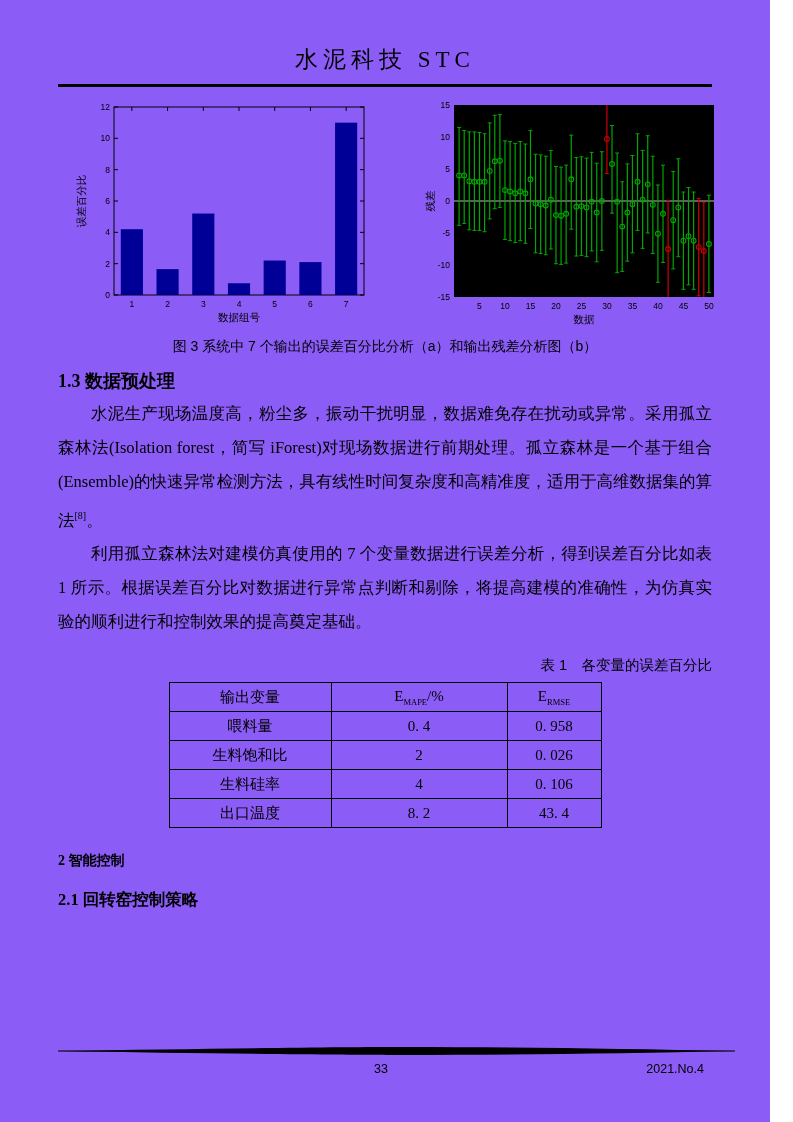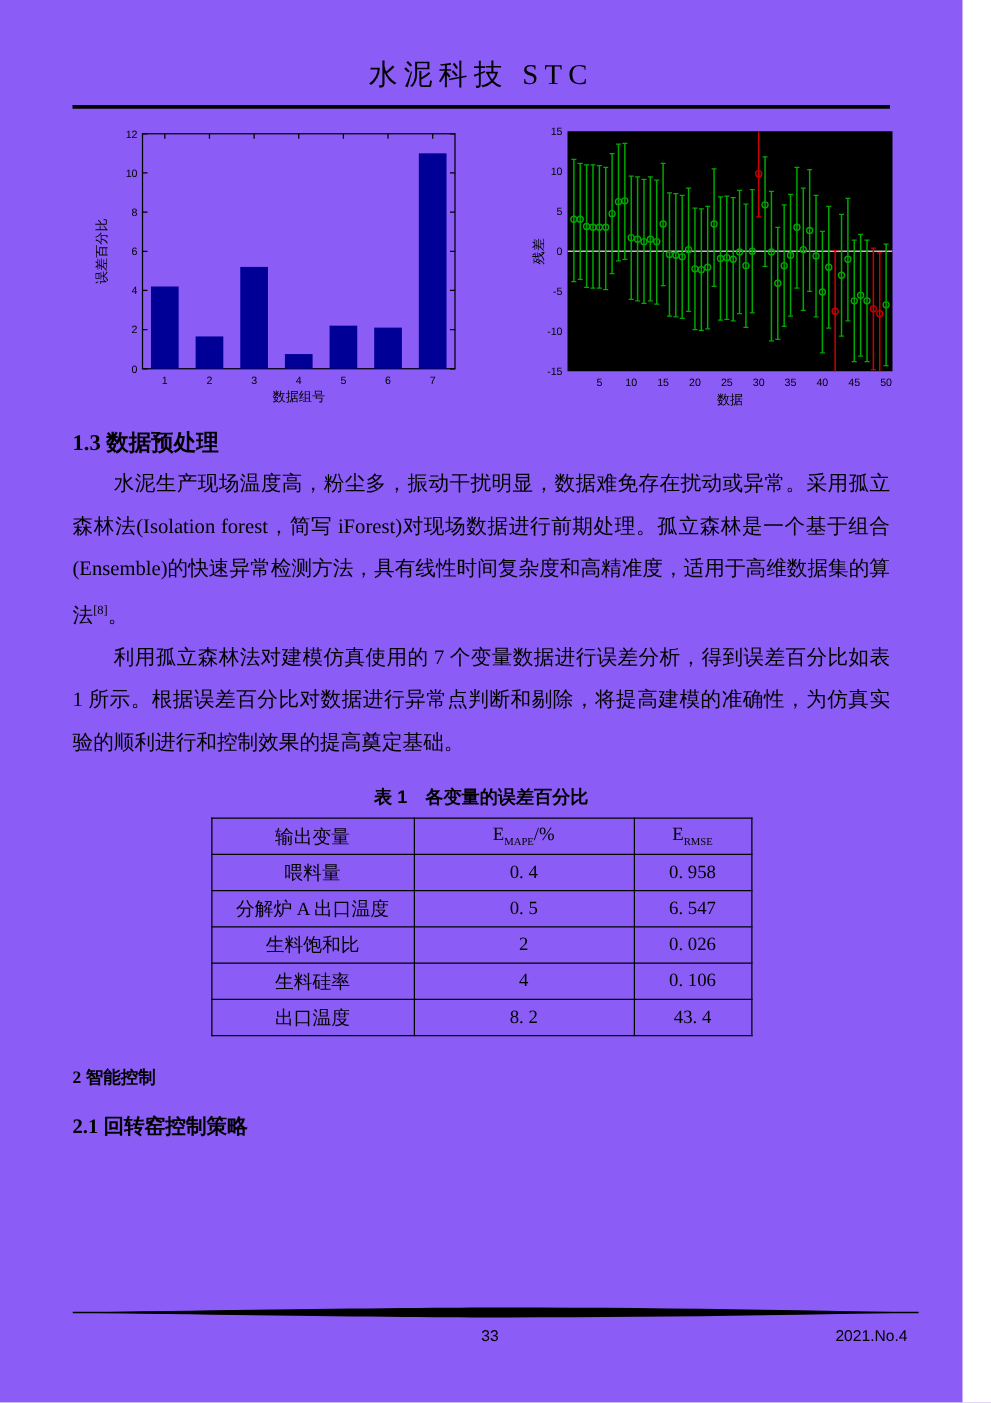--- a/index.html
+++ b/index.html
@@ -44,25 +44,24 @@
   }
   p.body{
     font-size:16.5px;
     line-height:34px;
     text-align:justify;
     margin:0;
   }
   p.body.indent{text-indent:2em;}
   p.body sup{font-size:10px;}
   .table-title{
-    text-align:center;
+    text-align:right;
     font-family:"Liberation Sans", sans-serif;
     font-size:14.5px;
     margin-top:17px;
-    font-weight:bold;
   }
   table.data{
     border-collapse:collapse;
     margin:7px auto 0 auto;
     table-layout:fixed;
     width:432px;
   }
   table.data th, table.data td{
     border:1.6px solid #000;
     height:28px;
@@ -81,21 +80,21 @@
     font-weight:bold;
     margin:24px 0 0 0;
   }
   .h-21{
     font-size:16.5px;
     font-weight:bold;
     margin:19px 0 0 0;
   }
   .footer{
     position:absolute;
-    left:58px;right:44px;top:1042px;
+    left:58px;right:66px;top:1042px;
   }
   .footer-row{
     position:relative;
     margin-top:2px;
     height:18px;
     font-family:"Liberation Sans", sans-serif;
     font-size:12.5px;
   }
   .footer-page{
     position:absolute;left:0;right:0;text-align:center;
@@ -391,20 +390,21 @@
             <text x="208.4313725490196" y="210" font-size="8.5" text-anchor="middle" fill="#000" font-family="Liberation Sans, sans-serif">35</text>
             <text x="233.92156862745097" y="210" font-size="8.5" text-anchor="middle" fill="#000" font-family="Liberation Sans, sans-serif">40</text>
             <text x="259.4117647058823" y="210" font-size="8.5" text-anchor="middle" fill="#000" font-family="Liberation Sans, sans-serif">45</text>
             <text x="284.9019607843137" y="210" font-size="8.5" text-anchor="middle" fill="#000" font-family="Liberation Sans, sans-serif">50</text>
             <text x="160" y="224" font-size="10.5" text-anchor="middle" fill="#000" font-family="Liberation Sans, sans-serif">数据</text>
             <text x="10" y="102" font-size="10.5" text-anchor="middle" fill="#000" font-family="Liberation Sans, sans-serif" transform="rotate(-90 10 102)">残差</text>
           </svg>
         </div>
     </div>
 
+    <div class="fig-caption">图 3 系统中 7 个输出的误差百分比分析（a）和输出残差分析图（b）</div>
 
     <div class="h-13">1.3 数据预处理</div>
 
     <p class="body indent"><span>水泥生产现场温度高，粉尘多，振动干扰明显，数据难免存在扰动或异常。采用孤立森林法(Isolation forest，简写 iForest)对现场数据进行前期处理。孤立森林是一个基于组合(Ensemble)的快速异常检测方法，具有线性时间复杂度和高精准度，适用于高维数据集的算法</span><sup>[8]</sup><span>。</span></p>
 
     <p class="body indent">利用孤立森林法对建模仿真使用的 7 个变量数据进行误差分析，得到误差百分比如表 1 所示。根据误差百分比对数据进行异常点判断和剔除，将提高建模的准确性，为仿真实验的顺利进行和控制效果的提高奠定基础。</p>
 
     <div class="table-title">表 1　各变量的误差百分比</div>
 
     <table class="data">
@@ -420,25 +420,20 @@
           <th><span>E</span><sub>RMSE</sub></th>
         </tr>
       </thead>
       <tbody id="table-body">
           <tr>
             <td>喂料量</td>
             <td>0. 4</td>
             <td>0. 958</td>
           </tr>
           <tr>
-            <td>分解炉 A 出口温度</td>
-            <td>0. 5</td>
-            <td>6. 547</td>
-          </tr>
-          <tr>
             <td>生料饱和比</td>
             <td>2</td>
             <td>0. 026</td>
           </tr>
           <tr>
             <td>生料硅率</td>
             <td>4</td>
             <td>0. 106</td>
           </tr>
           <tr>

